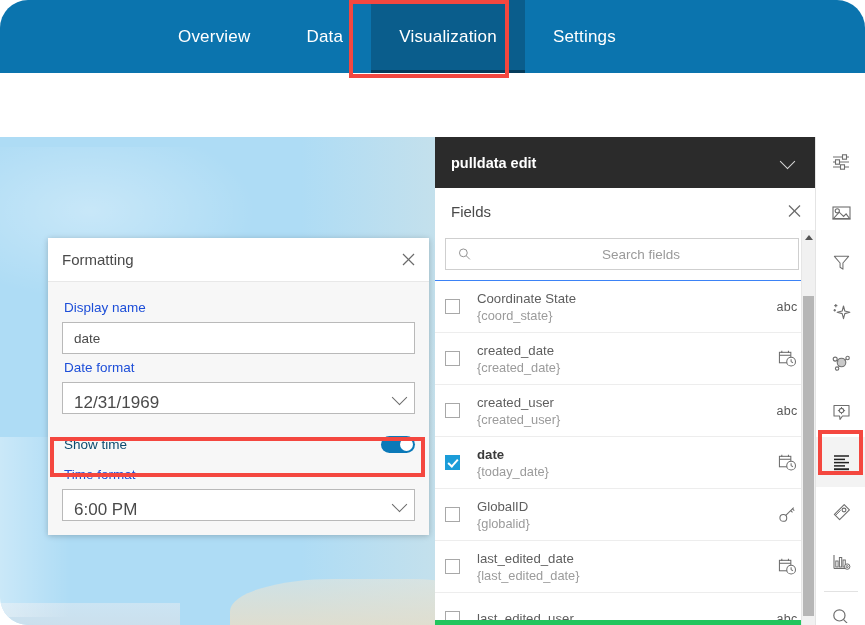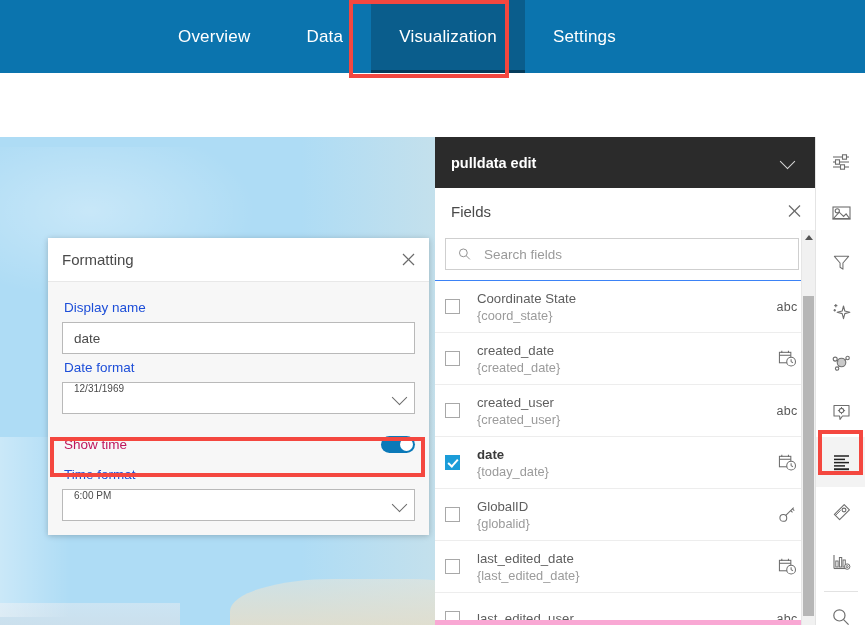--- a/index.html
+++ b/index.html
@@ -11,20 +11,21 @@
     background: #ffffff;
     font-family: "Liberation Sans", sans-serif;
   }
 
   #app {
     position: relative;
     width: 865px;
     height: 625px;
     overflow: hidden;
     background: #ffffff;
+    border-radius: 28px;
   }
 
   
   .topnav {
     position: absolute;
     left: 0; top: 0;
     width: 865px;
     height: 73px;
     background: #0b74ae;
   }
@@ -168,44 +169,44 @@
     display: flex;
     align-items: center;
   }
   .sel-input {
     position: relative;
     width: 100%;
     height: 32px;
     box-sizing: border-box;
     background: #ffffff;
     border: 1px solid #b9b9b9;
-    font-size: 10px;
+    font-size: 17px;
     color: #4a4a4a;
     padding: 0 28px 0 11px;
     display: flex;
-    align-items: flex-start;
+    align-items: flex-end;
     cursor: pointer;
   }
   .chev {
     position: absolute;
     right: 9px; top: 50%;
     width: 10px; height: 10px;
     margin-top: -6px;
     border-right: 1.6px solid #6b6b6b;
     border-bottom: 1.6px solid #6b6b6b;
     transform: rotate(45deg);
   }
   .row-showtime {
     display: flex;
     align-items: center;
     justify-content: space-between;
     height: 34px;
     margin: 13px 0 4px 0;
   }
-  .row-showtime .fld-label { margin: 0 0 0 2px; font-size: 13.5px; color: #be185d;}
+  .row-showtime .fld-label { margin: 0 0 0 2px; font-size: 13.5px; color: #0c4a6e;}
   .toggle {
     position: relative;
     width: 34px; height: 17px;
     border-radius: 9px;
     background: #0b79b8;
     cursor: pointer;
     flex: 0 0 auto;
   }
   .toggle .knob {
     position: absolute;
@@ -233,21 +234,21 @@
     align-items: center;
     justify-content: center;
   }
 
   
   .fields-panel {
     position: absolute;
     left: 435px; top: 137px;
     width: 380px;
     height: 488px;
-    background: #f9a8d4;
+    background: #22c55e;
     overflow: hidden;
   }
   .layer-bar {
     position: relative;
     height: 51px;
     background: #2b2b2b;
     display: flex;
     align-items: center;
     padding: 0 16px;
     box-sizing: border-box;
@@ -295,20 +296,21 @@
   }
   .search-box {
     position: relative;
     height: 32px;
     border: 1px solid #cfcfcf;
     background: #ffffff;
     display: flex;
     align-items: center;
     padding-left: 38px;
     box-sizing: border-box;
+    justify-content: center;
   }
   .search-icon {
     position: absolute;
     left: 12px; top: 50%;
     transform: translateY(-50%);
     width: 13px; height: 13px;
   }
   .search-ph {
     font-size: 13.5px;
     color: #9a9a9a;

